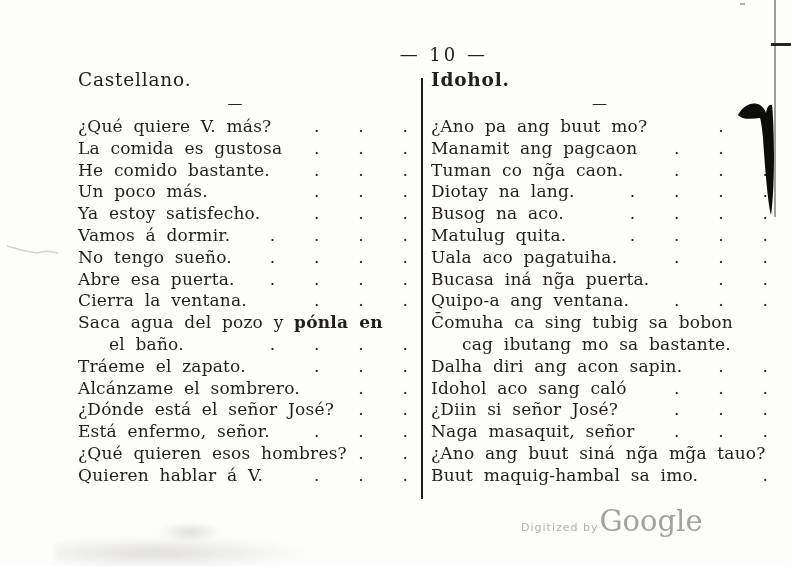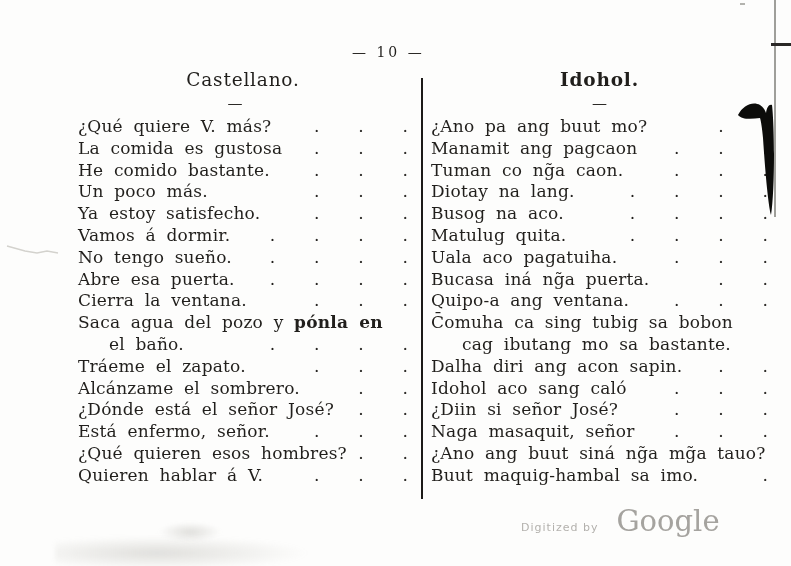--- a/index.html
+++ b/index.html
@@ -2,24 +2,24 @@
 <html><head>
 <meta charset="utf-8">
 <style>
   html,body { margin:0; padding:0; }
   body {
     width:791px; height:566px; position:relative; overflow:hidden;
     background: radial-gradient(135% 135% at 50% 45%, #fdfdfc 55%, #f4f3ef 100%);
     font-family:"DejaVu Serif", serif; color:#211f1c;
   }
   #pagenum {
-    position:absolute; left:352px; top:44px; width:136px; text-align:left;
-    font-size:14px; letter-spacing:3px;
+    position:absolute; left:352px; top:44px; width:136px; text-align:right;
+    font-size:18px; letter-spacing:3px;
   }
-  .header { position:absolute; top:69px; text-align:center; font-size:18.5px; letter-spacing:0.8px; }
+  .header { position:absolute; top:69px; text-align:left; font-size:18.5px; letter-spacing:0.8px; }
   #hdr-left  { left:78px;  width:330px; }
   #hdr-right { left:431px; width:337px; font-weight:700; }
   .hdash { position:absolute; top:94px; text-align:center; font-size:15px; }
   #dash-left  { left:70px;  width:330px; }
   #dash-right { left:431px; width:337px; }
   #divider { position:absolute; left:421px; top:78px; width:1.6px; height:421px; background:#1c1a18; }
   .col { position:absolute; top:116px; }
   #col-left  { left:78px;  width:330px; }
   #col-right { left:431px; width:337px; }
   .line {
@@ -33,21 +33,21 @@
   #ink-blob { position:absolute; left:736px; top:92px; }
   #edge-line { position:absolute; left:774px; top:0; width:1.5px; height:217px; background:#8e8e88; opacity:.85; }
   #edge-dash { position:absolute; left:771px; top:43px; width:20px; height:2.5px; background:#2a2826; }
   #edge-speck { position:absolute; left:740px; top:3px; width:5px; height:2px; background:#b3b3ae; }
   #crease { position:absolute; left:5px; top:240px; opacity:.7; }
   .smudge { position:absolute; pointer-events:none; }
   #smudge-1 { left:55px; top:536px; width:255px; height:34px;
     background:radial-gradient(ellipse at 40% 50%, rgba(158,156,148,.30), rgba(158,156,148,0) 70%); filter:blur(2px); }
   #smudge-2 { left:158px; top:522px; width:64px; height:20px;
     background:radial-gradient(ellipse, rgba(150,148,140,.28), rgba(150,148,140,0) 70%); filter:blur(1.5px); }
-  #watermark { position:absolute; left:521px; top:504px; display:flex; align-items:baseline; gap:18px; }
+  #watermark { position:absolute; left:521px; top:504px; display:flex; align-items:baseline; gap:1px; }
   #wm-prefix { font-size:11px; color:#b3b1ad; font-family:"DejaVu Sans", sans-serif; letter-spacing:1px; }
   #wm-brand  { font-size:29px; color:#a5a39f; }
 </style>
 </head>
 <body>
 
 <div id="pagenum">— 10 —</div>
 
 <div id="hdr-left" class="header">Castellano.</div>
 <div id="hdr-right" class="header">Idohol.</div>

